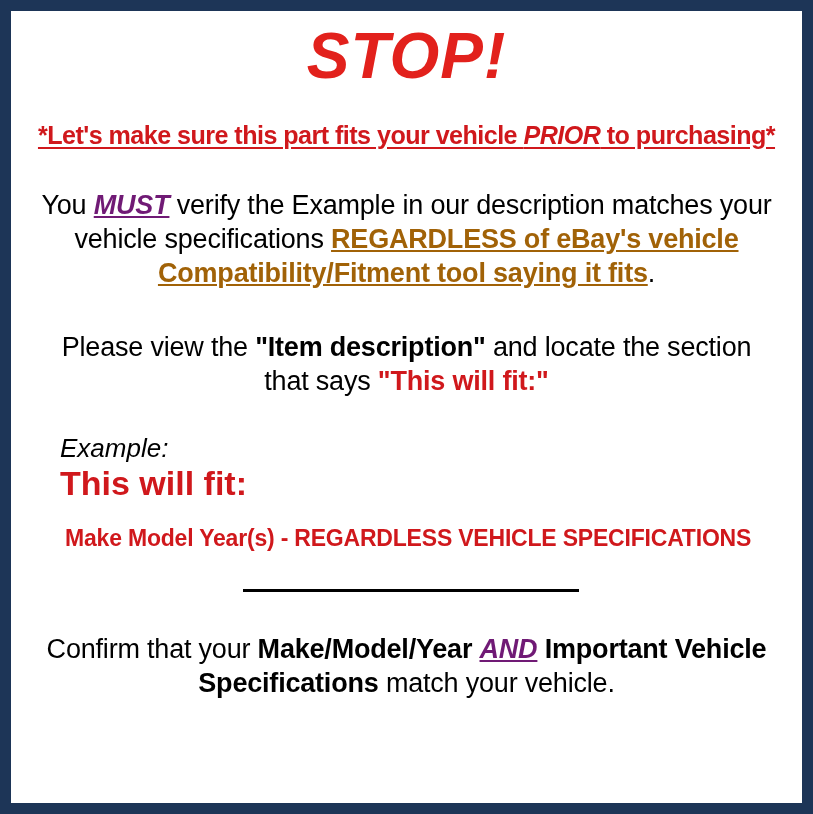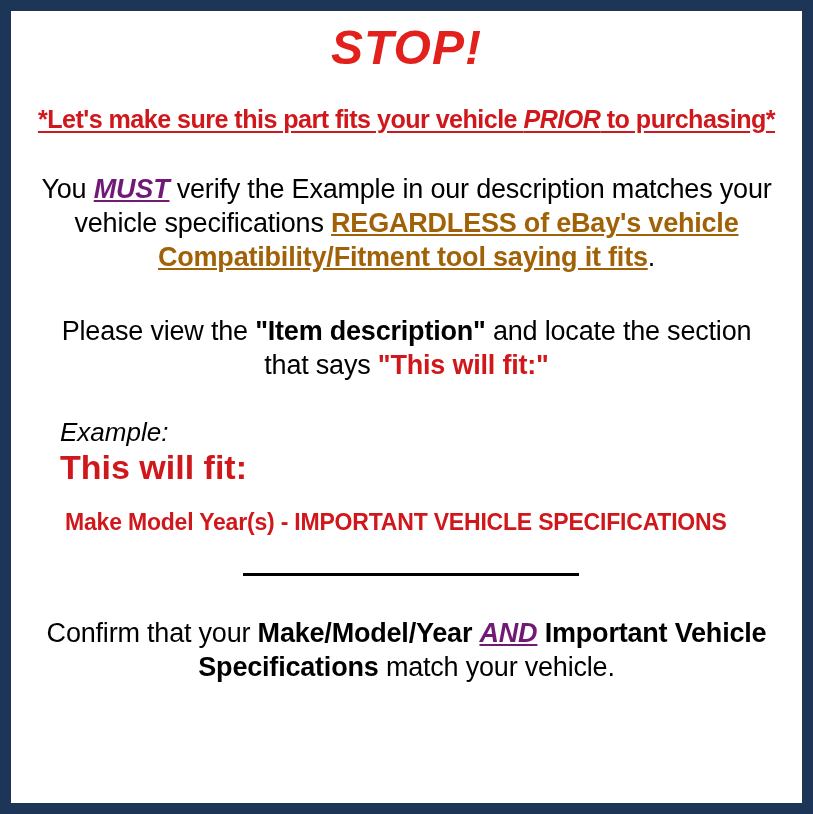--- a/index.html
+++ b/index.html
@@ -28,21 +28,21 @@
     padding: 0 6px;
     text-align: center;
   }
 
   
   .stop-headline {
     color: #e2211c;
     font-family: "Liberation Sans", sans-serif;
     font-weight: bold;
     font-style: italic;
-    font-size: 48px;
+    font-size: 64px;
     line-height: 1;
     letter-spacing: 1px;
     margin: 13px 0 0 0;
     text-align: center;
   }
 
   
   .tagline {
     color: #d0181c;
     font-weight: bold;
@@ -155,21 +155,21 @@
 
     <p class="para p-view">
       <span>Please view the </span><span class="b">"Item description"</span><span> and locate the section that says </span><span class="red-bold">"This will fit:"</span>
     </p>
 
     <div class="example-block">
       <div>
         <span class="example-label">Example:</span>
       </div>
       <div class="example-fit">This will fit:</div>
-      <div class="example-spec">Make Model Year(s) - IMPORTANT VEHICLE SPECIFICATIONS</div>
+      <div class="example-spec">Make Model Year(s) - REGARDLESS VEHICLE SPECIFICATIONS</div>
     </div>
 
     <div class="divider-wrap">
       <span class="divider"></span>
     </div>
 
     <p class="para p-confirm">
       <span>Confirm that your </span><span class="b">Make/Model/Year </span><span class="red-emph">AND</span><span class="b"> Important Vehicle Specifications</span><span> match your vehicle.</span>
     </p>
 

